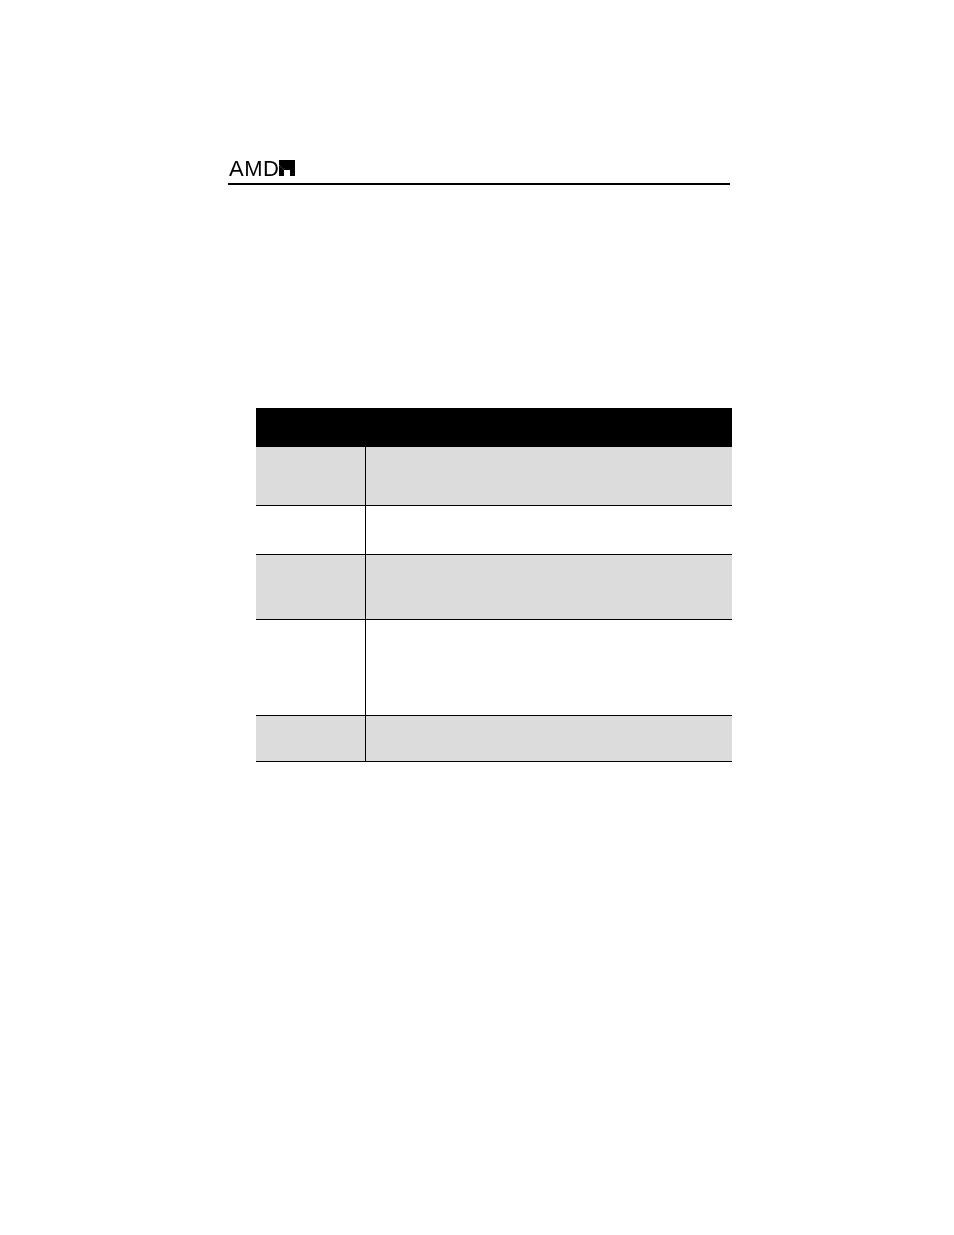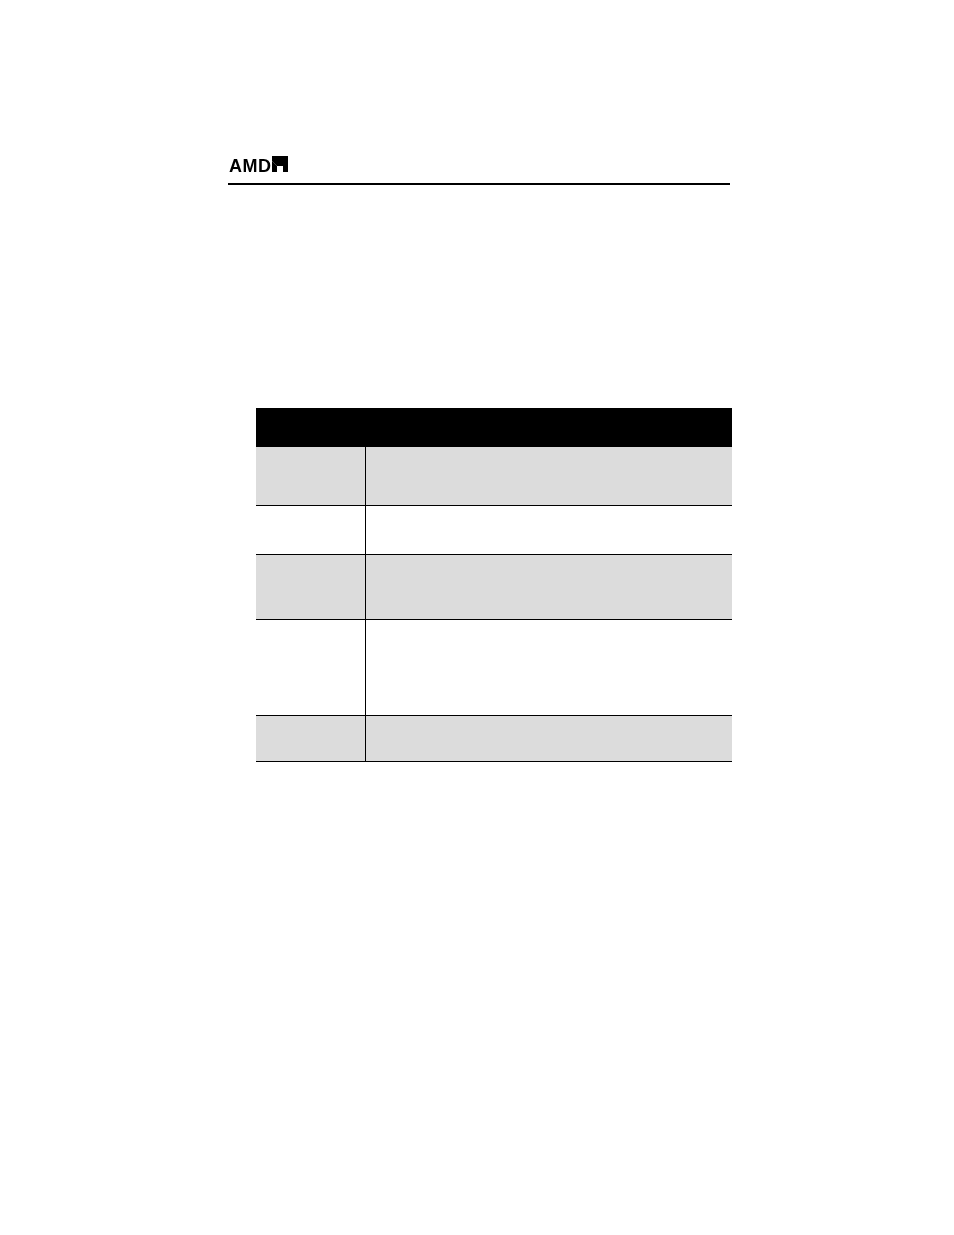--- a/index.html
+++ b/index.html
@@ -23,22 +23,22 @@
     left: 229px;
     top: 156px;
     width: 500px;
   }
   .logo {
     display: inline-block;
     vertical-align: baseline;
     margin-bottom: 2px;
   }
   .logo-text {
-    font-weight: 700;
-    font-size: 18px;
+    font-weight: 400;
+    font-size: 22px;
     letter-spacing: 0.5px;
     font-family: Arial, sans-serif;
   }
   .logo-arrow {
     display: inline-block;
     width: 16px;
     height: 16px;
     position: relative;
     top: 0px;
     margin-left: 0px;

